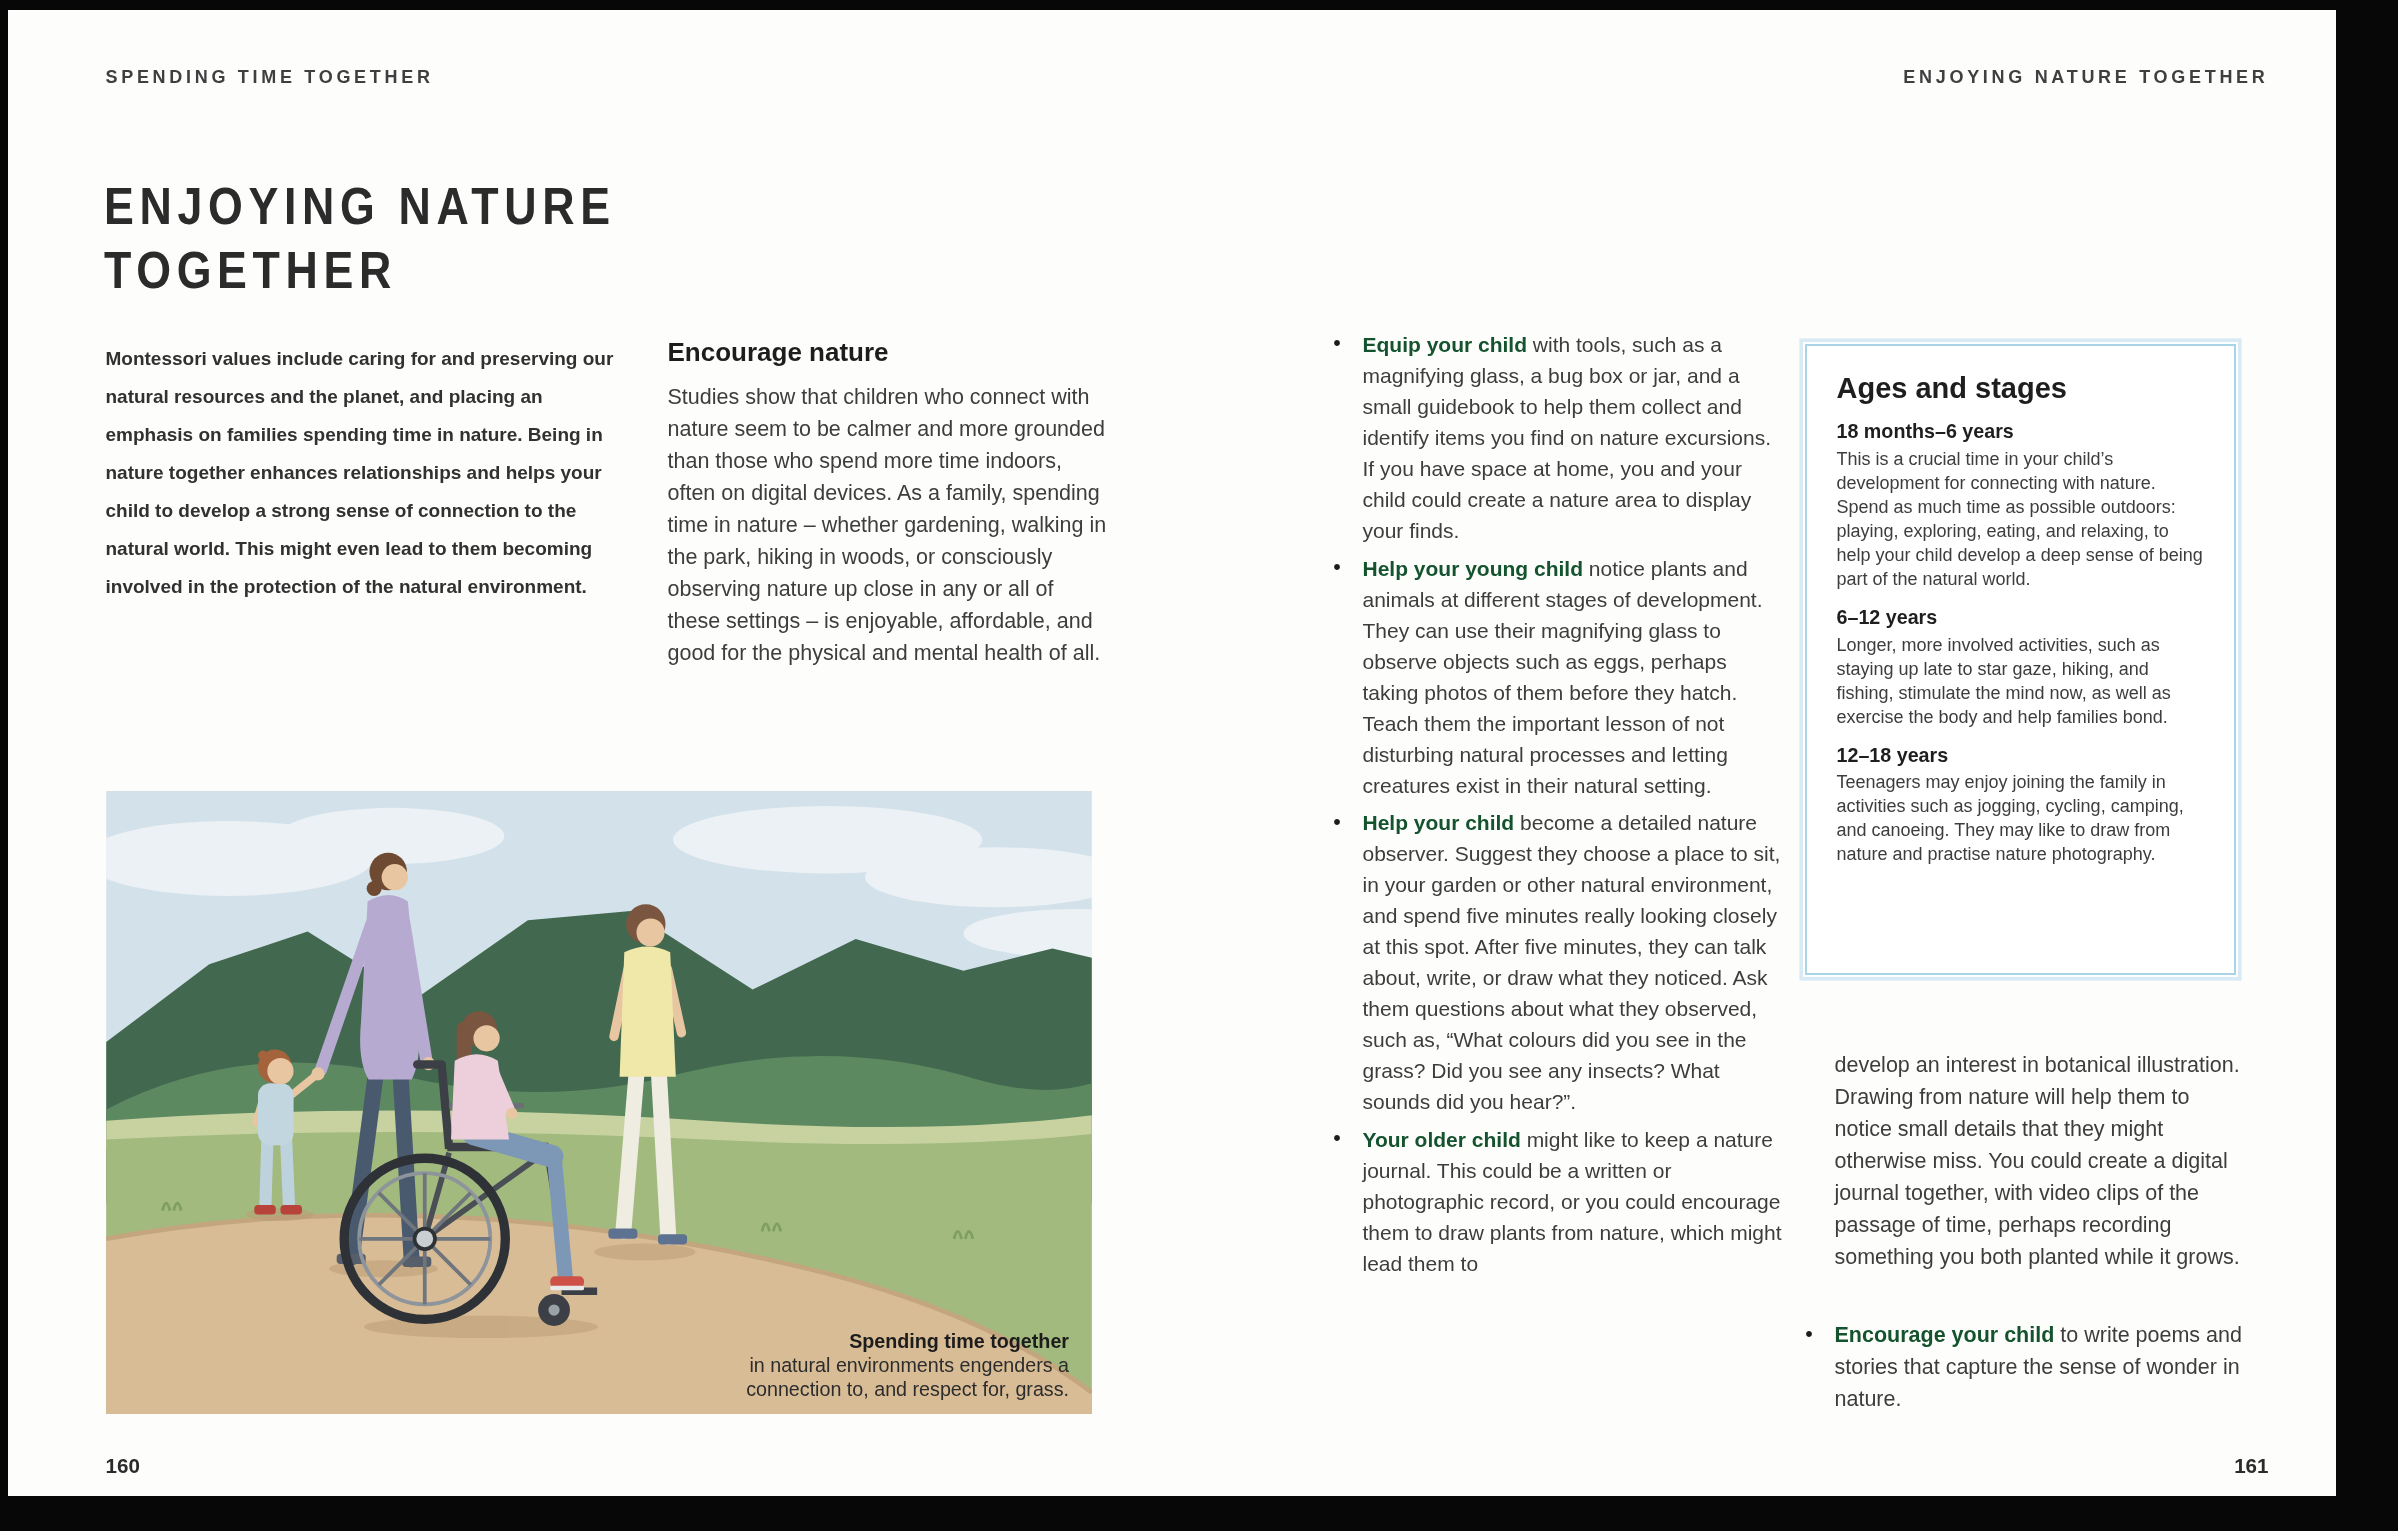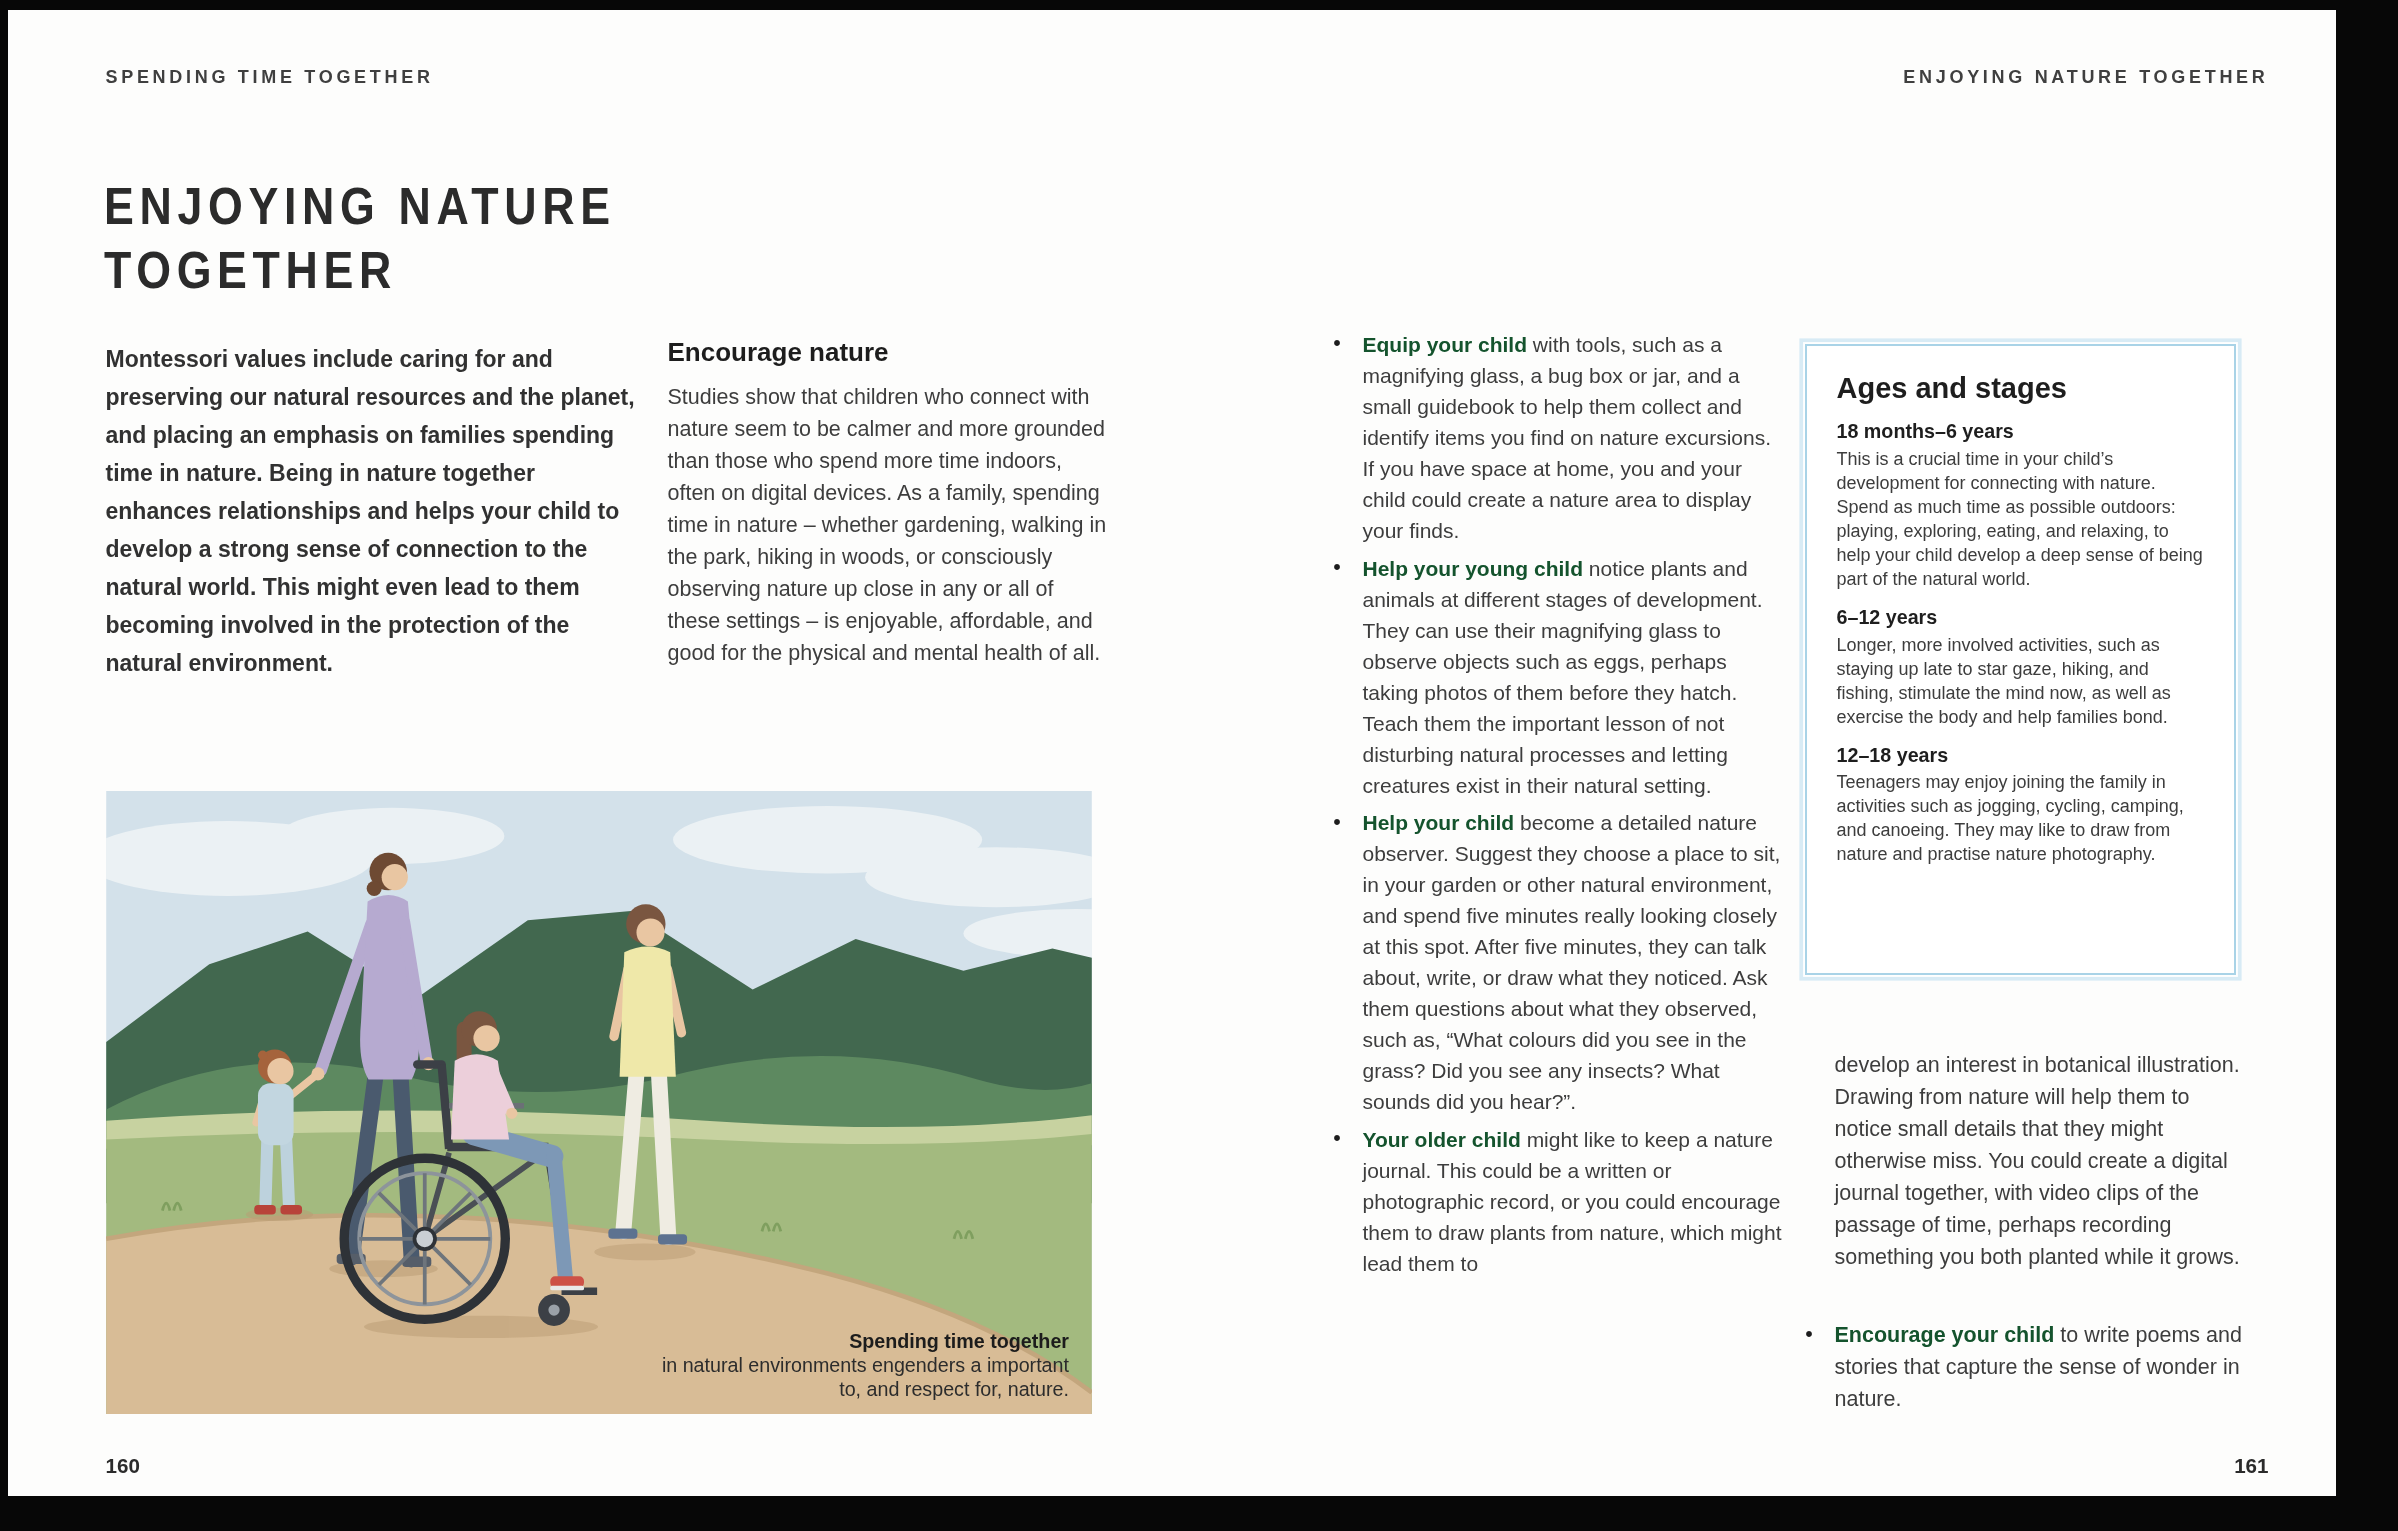--- a/index.html
+++ b/index.html
@@ -34,21 +34,21 @@
   
   .chapter-title {
     position:absolute; left:96px; top:164px;
     font-size:52px; line-height:64px; font-weight:800;
     letter-spacing:6.6px; color:#2b2b2b;
     transform:scaleX(0.86); transform-origin:left top;
     white-space:nowrap;
   }
   .intro {
     position:absolute; left:98px; top:330px; width:530px;
-    font-size:23px; line-height:38px; font-weight:700; color:#313131;
+    font-size:19px; line-height:38px; font-weight:700; color:#313131;
   }
   .col-observe { position:absolute; left:660px; top:327px; width:444px; }
   .col-observe h3 { font-size:26px; font-weight:700; color:#1d1d1d; margin-bottom:13px; }
   .col-observe p { font-size:21.5px; line-height:32px; color:#3d3d3d; }
 
   .figure {
     position:absolute; left:98px; top:781px;
     width:986px; height:623px; overflow:hidden;
   }
   .figure svg { display:block; width:986px; height:623px; }
@@ -221,21 +221,21 @@
         <path d="M557,190 L542,262" stroke="#e9c6a2" stroke-width="10" stroke-linecap="round"></path>
         <path d="M599,190 L614,258" stroke="#e9c6a2" stroke-width="10" stroke-linecap="round"></path>
         <path d="M553,172 Q578,160 602,172 L608,305 L548,305 Z" fill="#efe8a9"></path>
         <circle cx="576" cy="142" r="21" fill="#7a5640"></circle>
         <circle cx="581" cy="151" r="15" fill="#e9c6a2"></circle>
       </g>
     </svg>
 
     <figcaption class="caption">
       <b>Spending time together</b>
-      <span>in natural environments engenders a important to, and respect for, nature.</span>
+      <span>in natural environments engenders a connection to, and respect for, grass.</span>
     </figcaption>
   </figure>
 
   <div class="pagenum pn-left">160</div>
 
   <div class="running-head rh-right">ENJOYING NATURE TOGETHER</div>
 
   <ul class="bullet-col">
     <li>
       <span class="dot">•</span>

